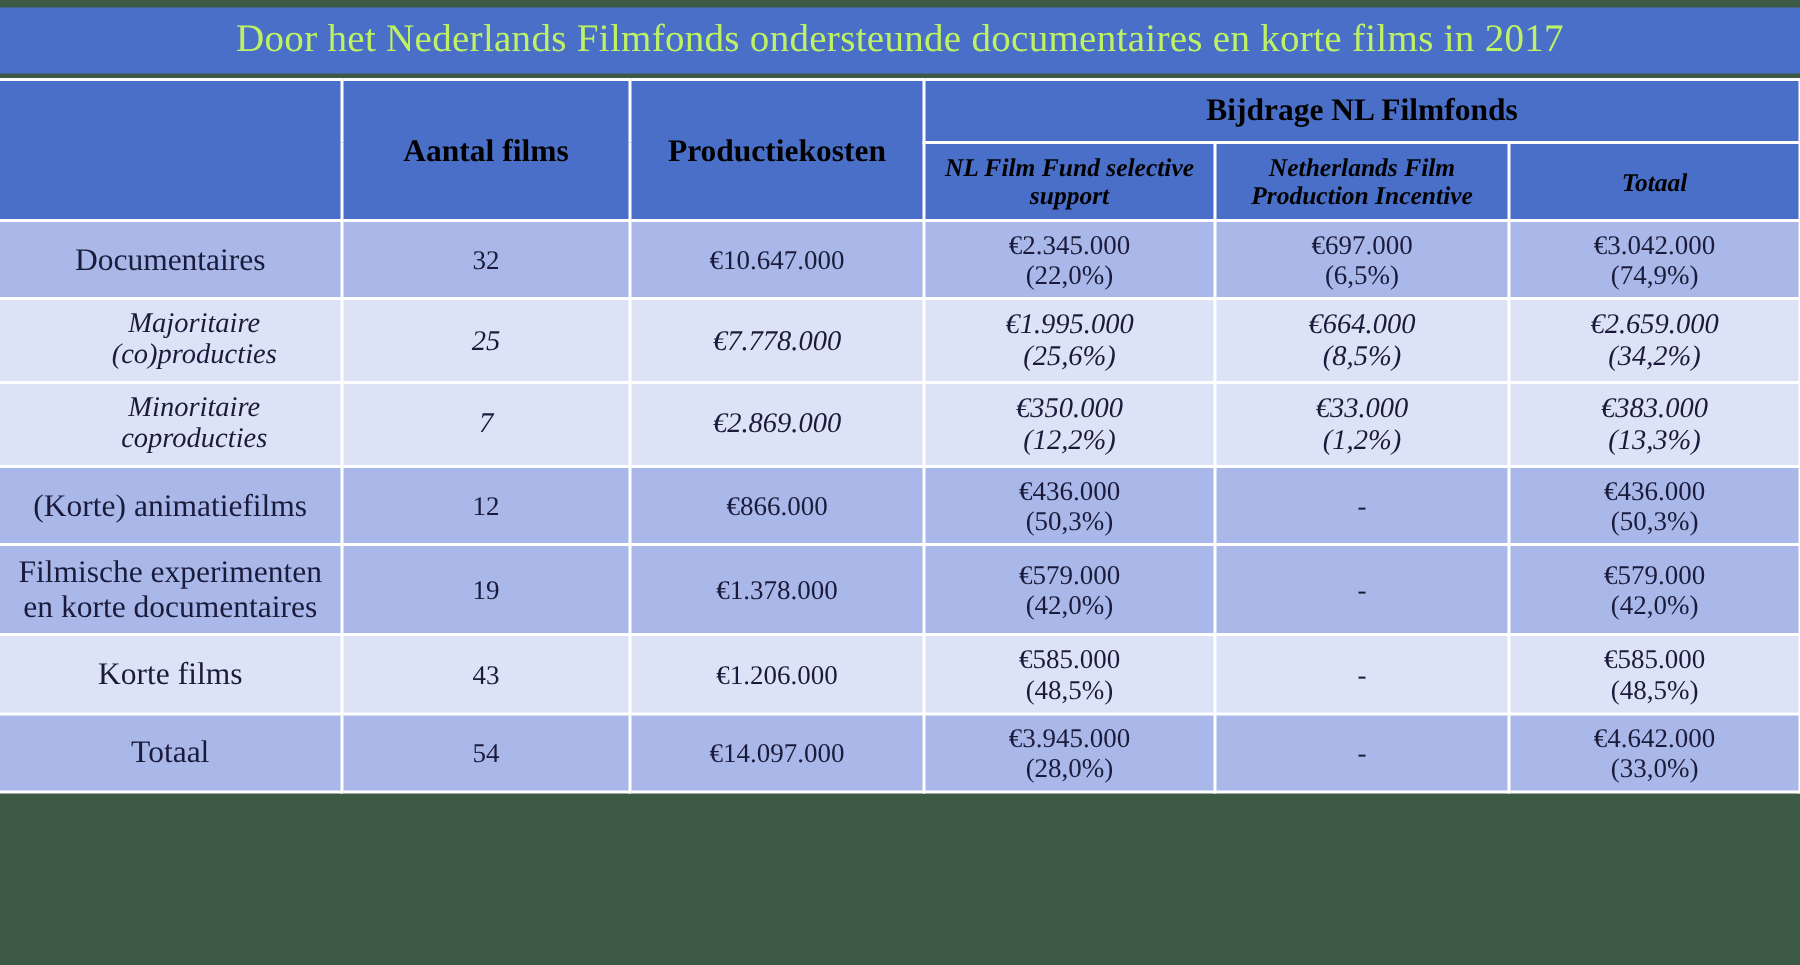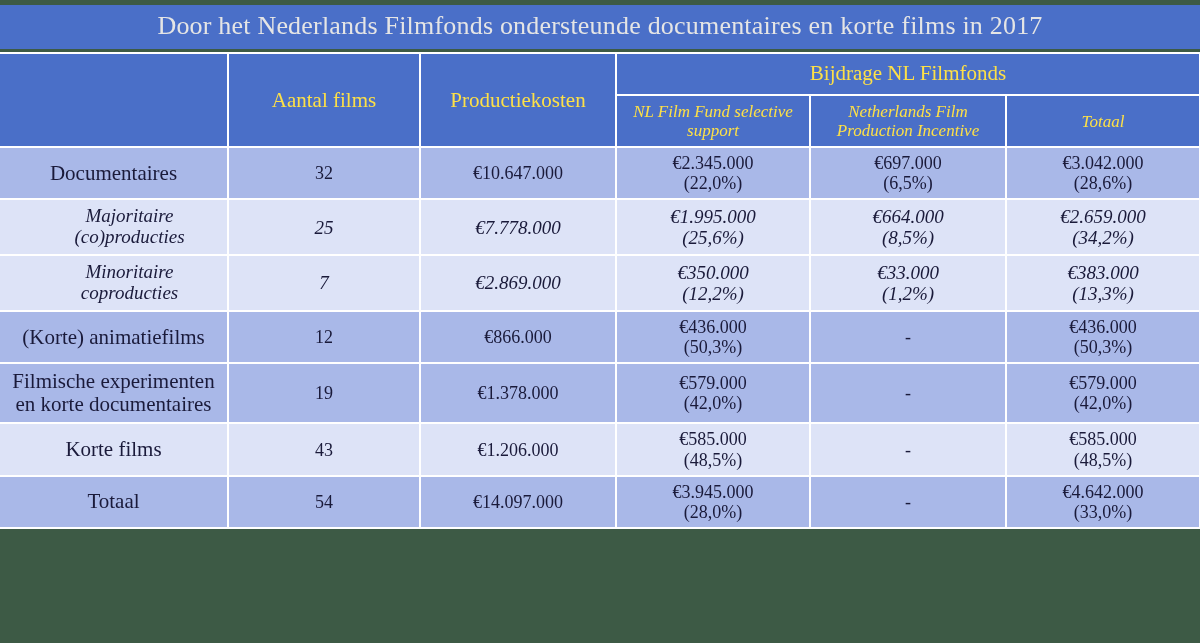--- a/index.html
+++ b/index.html
@@ -12,21 +12,21 @@
   #page {
     width: 1200px; height: 643px;
     background: #3d5a45;
     padding: 5px 0 8px 0;
     display: flex;
     flex-direction: column;
     overflow: hidden;
   }
   #title-bar {
     background: #4a6fc8;
-    color: #e5e5e5;
+    color: #bef264;
     text-align: center;
     font-size: 26px;
     letter-spacing: .2px;
     padding: 6px 0 8px 0;
     margin: 0 0 3px 0;
     white-space: nowrap;
   }
   table {
     border-collapse: collapse;
     width: 1200px;
@@ -40,22 +40,22 @@
   col.c5 { width: 194px; }
 
   th, td {
     border: 2px solid #ffffff;
     text-align: center;
     vertical-align: middle;
     color: #1a1a3a;
   }
   thead th {
     background: #4a6fc8;
-    color: #fde047;
-    font-weight: normal;
+    color: #000000;
+    font-weight: bold;
     margin-left: 48px;
   }
   th.group {
     font-size: 21px;
     padding: 7px 0 8px 0;
   }
   th.hbig {
     font-size: 21px;
     padding: 6px 4px;
   }
@@ -119,21 +119,21 @@
         <th class="hsmall">Totaal</th>
       </tr>
     </thead>
     <tbody id="tbody">
         <tr class="row-main">
           <td class="label"><span>Documentaires</span></td>
           <td class="num"><span>32</span></td>
           <td class="num"><span>€10.647.000</span></td>
           <td class="num"><span>€2.345.000</span><span class="pct">(22,0%)</span></td>
           <td class="num"><span>€697.000</span><span class="pct">(6,5%)</span></td>
-          <td class="num"><span>€3.042.000</span><span class="pct">(28,6%)</span></td>
+          <td class="num"><span>€3.042.000</span><span class="pct">(74,9%)</span></td>
         </tr>
         <tr class="row-sub">
           <td class="label"><span>Majoritaire (co)producties</span></td>
           <td class="num"><span>25</span></td>
           <td class="num"><span>€7.778.000</span></td>
           <td class="num"><span>€1.995.000</span><span class="pct">(25,6%)</span></td>
           <td class="num"><span>€664.000</span><span class="pct">(8,5%)</span></td>
           <td class="num"><span>€2.659.000</span><span class="pct">(34,2%)</span></td>
         </tr>
         <tr class="row-sub">

